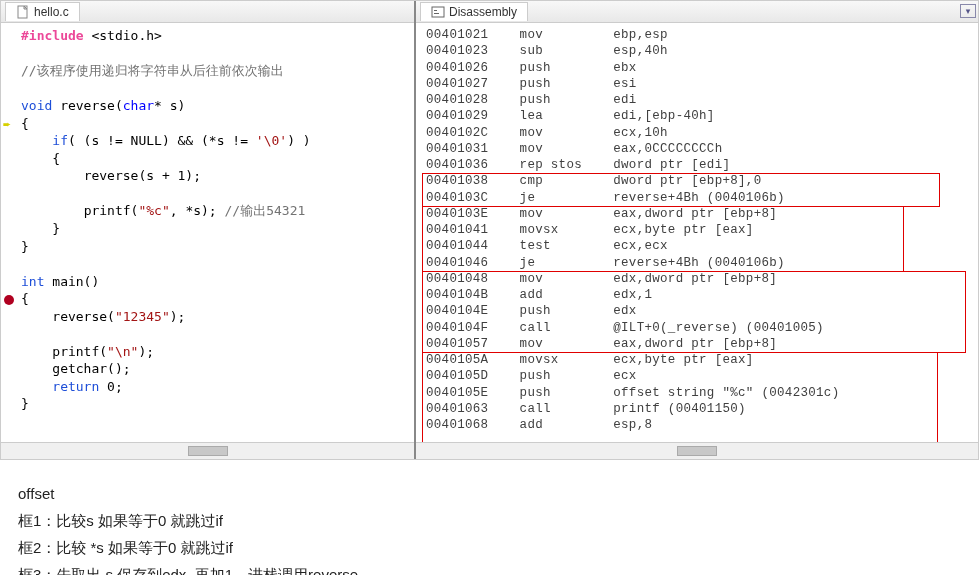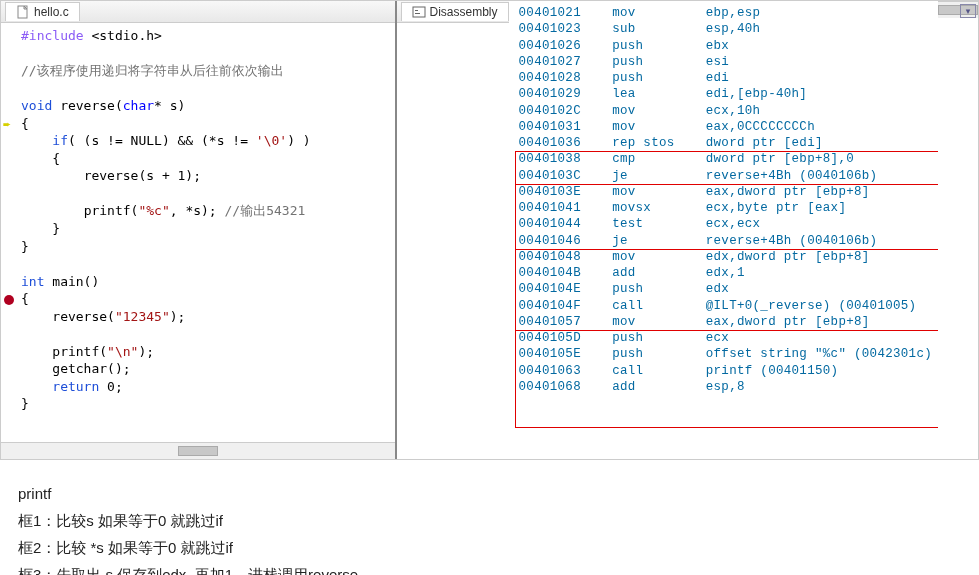--- a/index.html
+++ b/index.html
@@ -1,34 +1,34 @@
 <!DOCTYPE html>
 <html><head>
 <meta charset="utf-8">
 <style>
 * { margin:0; padding:0; box-sizing:border-box; }
 body { font-family:"Microsoft YaHei",Arial,sans-serif; font-size:13px; background:#fff; width:979px; }
 .ide-container { display:flex; border:1px solid #ccc; height:460px; background:#fff; }
 .left-panel { width:415px; border-right:2px solid #888; display:flex; flex-direction:column; }
-.right-panel { flex:1; display:flex; flex-direction:row; position:relative; }
+.right-panel { flex:1; display:flex; flex-direction:column; position:relative; }
 .tab-bar { height:22px; background:linear-gradient(#f8f8f8,#e8e8e8); border-bottom:1px solid #ccc; display:flex; align-items:center; padding-left:4px; }
 .tab { display:flex; align-items:center; gap:4px; padding:2px 10px; background:#fff; border:1px solid #ccc; border-bottom:none; font-size:12px; color:#333;text-align:right; }
 .file-icon { display:inline-block; width:14px; height:14px; }
 .code-area { flex:1; padding:4px 0 4px 20px; font-family:Consolas,monospace; font-size:13px; line-height:1.35; overflow:auto; position:relative; }
 .gutter { position:absolute; left:0; top:4px; width:18px; }
 .arrow-marker { position:absolute; left:2px; top:89px; color:#d6d000; font-size:13px; }
 .arrow-marker::before { content:"➨"; }
 .dot-marker { position:absolute; left:3px; top:268px; width:10px; height:10px; background:#b00020; border-radius:50%; }
 .kw { color:#1d4ed8; }
 .type { color:#0000ff; }
 .str { color:#a31515; }
 .cmt { color:#737373; }
-.pp { color:#8b5cf6; }
+.pp { color:#ec4899;font-weight:bold; }
 .sym { color:#000; }
-.disasm-area { flex:1; padding:4px 6px 4px 10px; font-family:Consolas,'Courier New',monospace; font-size:12.5px; line-height:1.3; overflow:auto; position:relative; color:#0369a1; letter-spacing:0.3px; }
+.disasm-area { flex:1; padding:4px 6px 4px 10px; font-family:Consolas,'Courier New',monospace; font-size:12.5px; line-height:1.3; overflow:auto; position:relative; color:#404040; letter-spacing:0.3px; }
 .disasm-line { white-space:pre; position:relative; z-index:2; }
 .box { position:absolute; border:1px solid #e00000; z-index:1; pointer-events:none; }
 .scrollbar-bottom { height:17px; background:#f0f0f0; border-top:1px solid #ccc; display:flex; align-items:center; justify-content:center; }
 .scroll-thumb { width:40px; height:10px; background:#c8c8c8; border:1px solid #aaa; }
 .notes { padding:20px 18px 10px 18px; font-size:15px; line-height:1.8; color:#222; }
 .win-btn { position:absolute; right:2px; top:3px; width:16px; height:14px; border:1px solid #88a; font-size:9px; text-align:center; line-height:12px; color:#558; }
 </style>
 </head>
 <body>
 
@@ -107,34 +107,35 @@
         <div class="disasm-line">0040103C    je          reverse+4Bh (0040106b)</div>
         <div class="disasm-line">0040103E    mov         eax,dword ptr [ebp+8]</div>
         <div class="disasm-line">00401041    movsx       ecx,byte ptr [eax]</div>
         <div class="disasm-line">00401044    test        ecx,ecx</div>
         <div class="disasm-line">00401046    je          reverse+4Bh (0040106b)</div>
         <div class="disasm-line">00401048    mov         edx,dword ptr [ebp+8]</div>
         <div class="disasm-line">0040104B    add         edx,1</div>
         <div class="disasm-line">0040104E    push        edx</div>
         <div class="disasm-line">0040104F    call        @ILT+0(_reverse) (00401005)</div>
         <div class="disasm-line">00401057    mov         eax,dword ptr [ebp+8]</div>
+        <div class="disasm-line">0040105A    movsx       ecx,byte ptr [eax]</div>
         <div class="disasm-line">0040105D    push        ecx</div>
         <div class="disasm-line">0040105E    push        offset string "%c" (0042301c)</div>
         <div class="disasm-line">00401063    call        printf (00401150)</div>
         <div class="disasm-line">00401068    add         esp,8</div>
         <div class="box" style="top: 150px; left: 6px; width: 518px; height: 34px;"></div>
         <div class="box" style="top: 183px; left: 6px; width: 482px; height: 66px;"></div>
         <div class="box" style="top: 248px; left: 6px; width: 544px; height: 82px;"></div>
         <div class="box" style="top: 329px; left: 6px; width: 516px; height: 98px;"></div>
       </div>
     <div class="scrollbar-bottom">
         <div class="scroll-thumb"></div>
       </div>
   </div>
 </div>
 
 <div class="notes" style="position:relative;">
-  <div>printf</div>
+  <div>offset</div>
   <div>框1：比较s 如果等于0 就跳过if</div>
   <div>框2：比较 *s 如果等于0 就跳过if</div>
   <div>框3：先取出 s 保存到edx, 再加1，进栈调用reverse</div>
 
 </div>
 
 </body></html>

